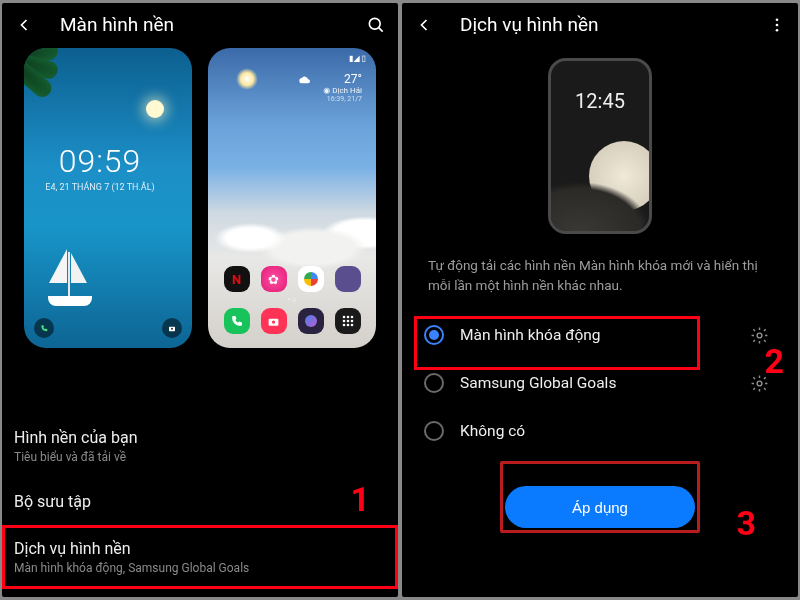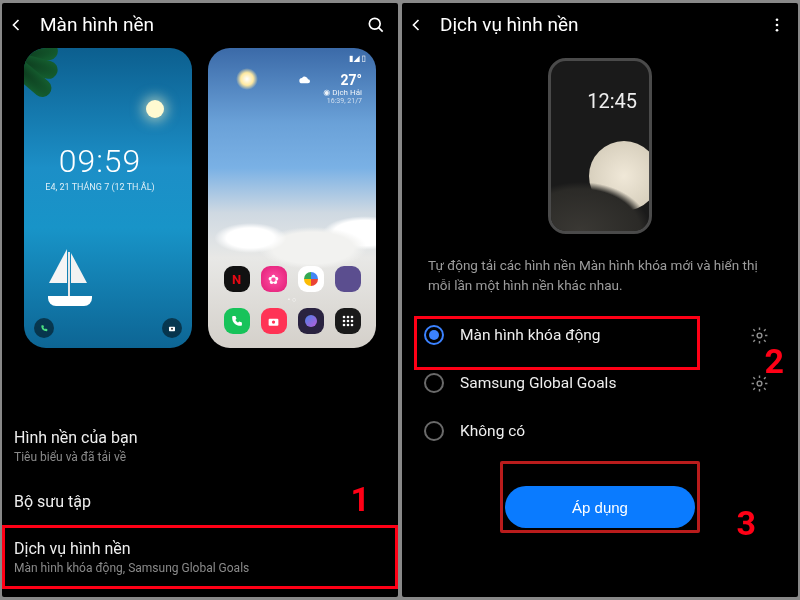--- a/index.html
+++ b/index.html
@@ -16,22 +16,22 @@
     background: #000;
     color: #fff;
     margin: 3px 2px;
     overflow: hidden;
   }
   .left { border-radius: 2px; }
   .right { border-radius: 2px; }
 
   .header {
     display: flex; align-items: center;
-    padding: 10px 12px 8px 4px;
-    gap: 14px;
+    padding: 10px 12px 8px 12px;
+    gap: 26px;
   }
   .back-icon svg, .search-icon svg, .more-icon svg { display:block; }
   .header .title { font-size: 19px; font-weight: 400; flex:1; }
   .header .right-ico { margin-left:auto; }
 
   .previews {
     display:flex; gap:16px; justify-content:center;
     padding: 4px 18px 10px 18px;
   }
   .phone-thumb {
@@ -66,21 +66,21 @@
     background: linear-gradient(180deg,#3b6aa8 0%, #6aa1d8 25%, #7ab1e5 40%, #cfd9e2 55%, #e8e8e6 70%, #d4d0ca 100%);
     position:relative;
   }
   .thumb-home .sunspot{position:absolute;top:20px;left:28px;width:22px;height:22px;border-radius:50%;background:radial-gradient(circle,#fff 0%,#ffe9a0 40%,transparent 70%);}
   .thumb-home .clouds{position:absolute;bottom:80px;left:-20px;right:-20px;height:100px;background:
     radial-gradient(ellipse 60px 25px at 30% 70%, #fff 0%, #fff 40%, transparent 60%),
     radial-gradient(ellipse 90px 35px at 60% 80%, #f2f2f0 0%, #f2f2f0 45%, transparent 60%),
     radial-gradient(ellipse 70px 28px at 85% 65%, #fff 0%, #fff 45%, transparent 60%);}
   .thumb-home .status{position:absolute;top:6px;right:10px;font-size:8px;text-align:right;line-height:1.2;}
   .thumb-home .weather{position:absolute;top:24px;right:14px;text-align:right;}
-  .thumb-home .weather .temp{font-size:14px;font-weight:700;color:#fff;}
+  .thumb-home .weather .temp{font-size:12px;font-weight:400;color:#fff;}
   .thumb-home .weather .loc{font-size:8px;color:#fff;opacity:.9;}
   .thumb-home .weather .upd{font-size:7px;color:#fff;opacity:.7;}
   .thumb-home .weather .wicon{position:absolute;top:2px;right:48px;width:16px;height:16px;}
   .thumb-home .approw{position:absolute;left:0;right:0;display:flex;justify-content:space-around;padding:0 10px;}
   .thumb-home .approw.r1{bottom:56px;}
   .thumb-home .approw.r2{bottom:14px;}
   .thumb-home .app{width:26px;height:26px;border-radius:9px;display:flex;align-items:center;justify-content:center;font-size:13px;}
   .a-nf{background:#111;color:#e50914;font-weight:700;}
   .a-pk{background:radial-gradient(circle,#ff4fa3,#e01b75);}
   .a-mc{background:#fff;}
@@ -107,21 +107,21 @@
   .preview-box{
     margin:6px auto 14px auto;
     width:120px;height:190px;
     padding:8px;
   }
   .preview-phone{
     width:104px;height:176px;border-radius:18px;border:3px solid #4a4a4a;background:#1a1a1a;position:relative;overflow:hidden;
   }
   .preview-phone .shape1{position:absolute;bottom:0;left:0;right:0;height:95px;background:radial-gradient(ellipse 100px 70px at 30% 100%, #3a3834 0%, #2b2a27 60%, transparent 70%);}
   .preview-phone .shape2{position:absolute;bottom:20px;right:-10px;width:70px;height:70px;border-radius:50%;background:radial-gradient(circle,#f0e8d8 0%,#d8d0be 70%);}
-  .preview-phone .ptime{position:absolute;top:28px;left:0;right:12px;text-align:right;font-size:20px;font-weight:400;color:#eee;}
+  .preview-phone .ptime{position:absolute;top:28px;left:0;right:0;text-align:center;font-size:20px;font-weight:400;color:#eee;}
 
   .desc{padding:2px 26px 16px 26px;font-size:13.5px;color:#9c9c9c;line-height:1.45;}
 
   .radio-row{
     display:flex;align-items:center;gap:16px;
     padding:14px 20px 14px 22px;
   }
   .radio{width:20px;height:20px;border-radius:50%;border:2px solid #6a6a6a;display:flex;align-items:center;justify-content:center;flex-shrink:0;}
   .radio.sel{border-color:#3b82ff;}
   .radio.sel::after{content:"";width:10px;height:10px;border-radius:50%;background:#3b82ff;}

